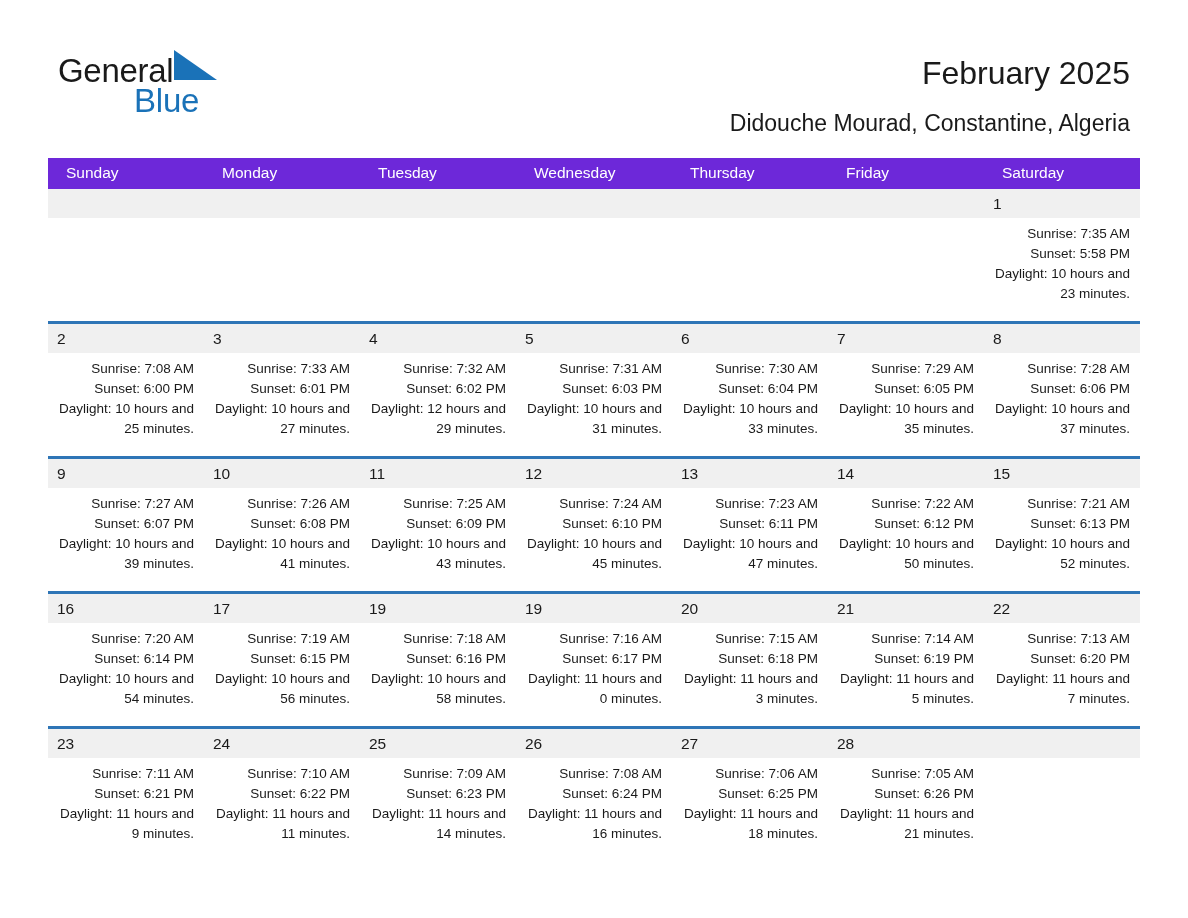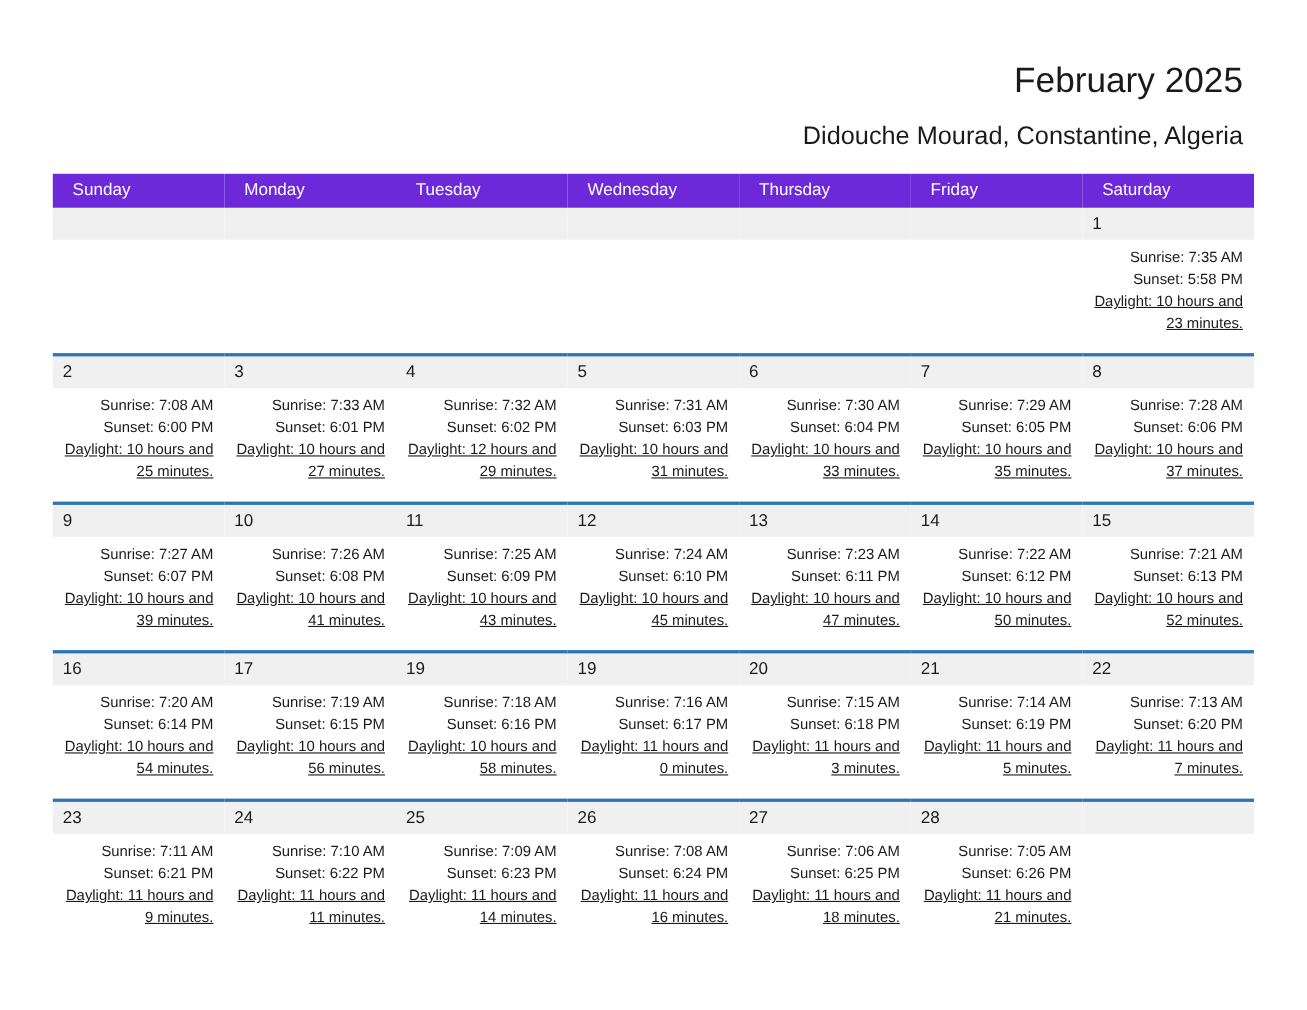--- a/index.html
+++ b/index.html
@@ -131,30 +131,35 @@
     font-size: 13.5px;
     line-height: 20px;
     color: #1a1a1a;
     text-align: right;
   }
   .details div {
     white-space: nowrap;
   }
   .details .daylight {
     white-space: normal;
-    text-decoration: underline;
   }
 </style>
 </head>
 <body>
 
 <div class="page">
 
   <div class="header">
 
+    <div class="brand">
+      <div class="brand-row1">
+        <span class="brand-general">General</span><span class="brand-triangle"></span>
+      </div>
+      <div class="brand-row2">Blue</div>
+    </div>
 
     <div class="title-block">
       <div class="cal-title">February 2025</div>
       <div class="cal-subtitle">Didouche Mourad, Constantine, Algeria</div>
     </div>
 
   </div>
 
   <table class="calendar">
     <thead>

